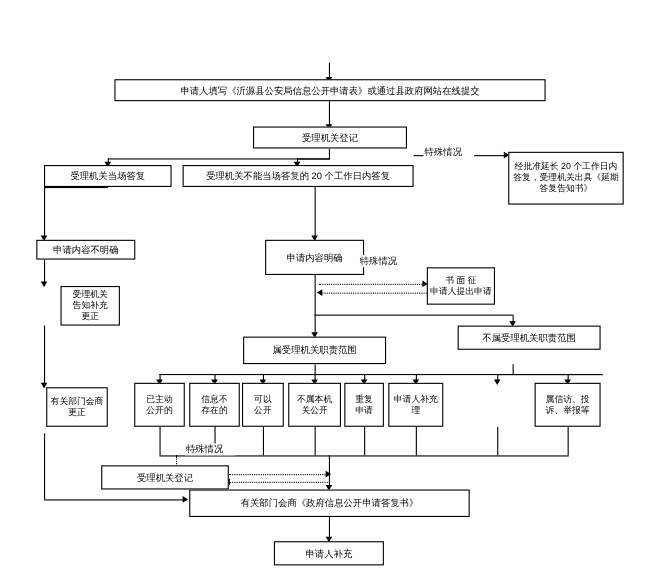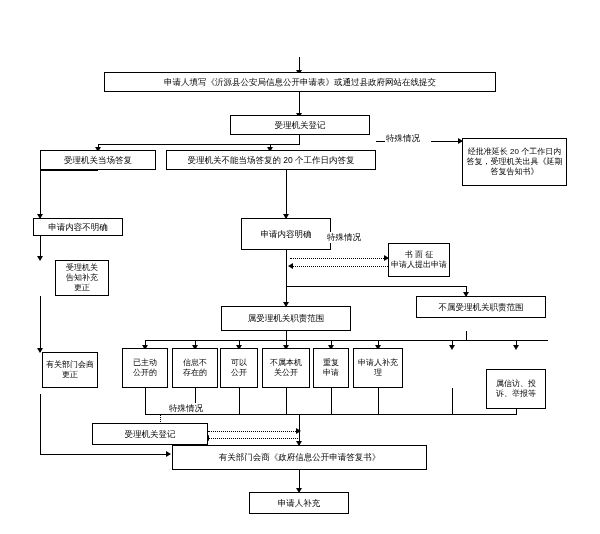--- a/index.html
+++ b/index.html
@@ -221,21 +221,21 @@
   <div class="box" style="left:262px; top:348px; width:48px; height:40px; font-size:8px;">不属本机
 关公开</div>
 
   <div class="box" style="left:313px; top:348px; width:36px; height:40px; font-size:8px;">重复
 申请</div>
 
   <div class="box" style="left:353px; top:348px; width:50px; height:40px; font-size:8px;">申请人补充
 理</div>
 
 
-  <div class="box" style="left:486px; top:348px; width:60px; height:40px; font-size:8px;margin-top:21px;">属信访、投
+  <div class="box" style="left:486px; top:348px; width:60px; height:40px; font-size:8px;">属信访、投
 诉、举报等</div>
 
   <div class="box" style="left:92px; top:423px; width:116px; height:22px;">受理机关登记</div>
 
   <div class="box" style="left:172px; top:445px; width:255px; height:25px;">有关部门会商《政府信息公开申请答复书》</div>
 
   <div class="box" style="left:249px; top:492px; width:100px; height:22px;">申请人补充</div>
 
   <div class="freetext" style="left:385px; top:133px; width:44px;">特殊情况</div>
   <div class="freetext" style="left:326px; top:232px; width:44px;">特殊情况</div>

